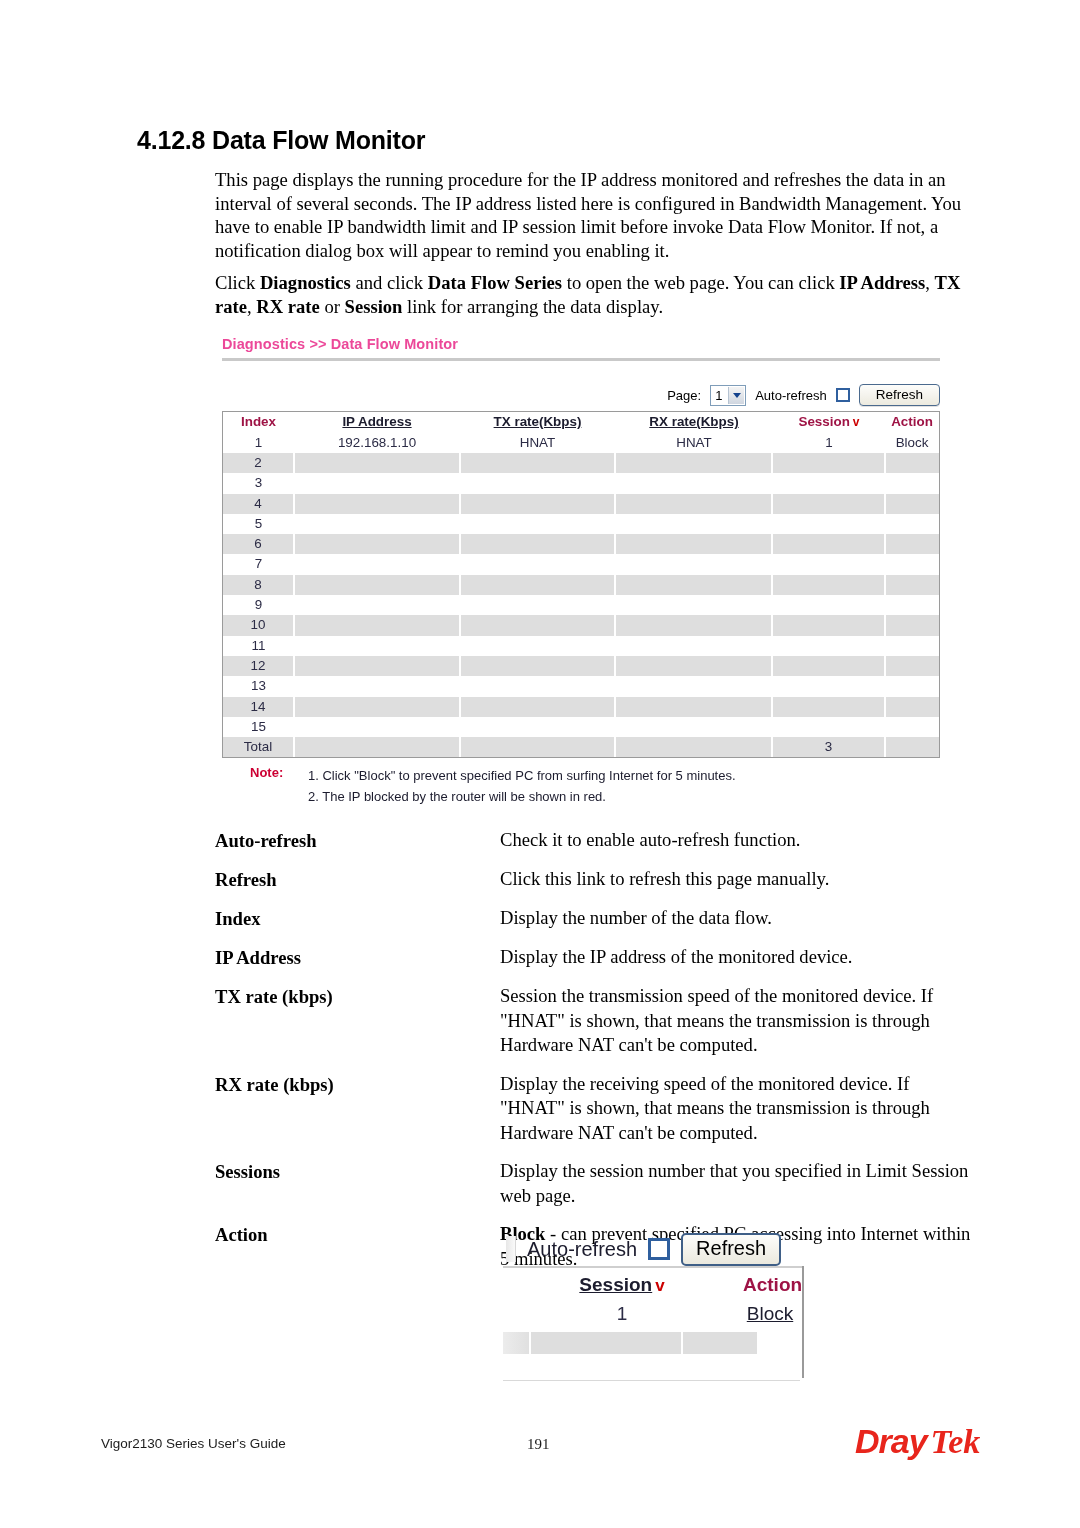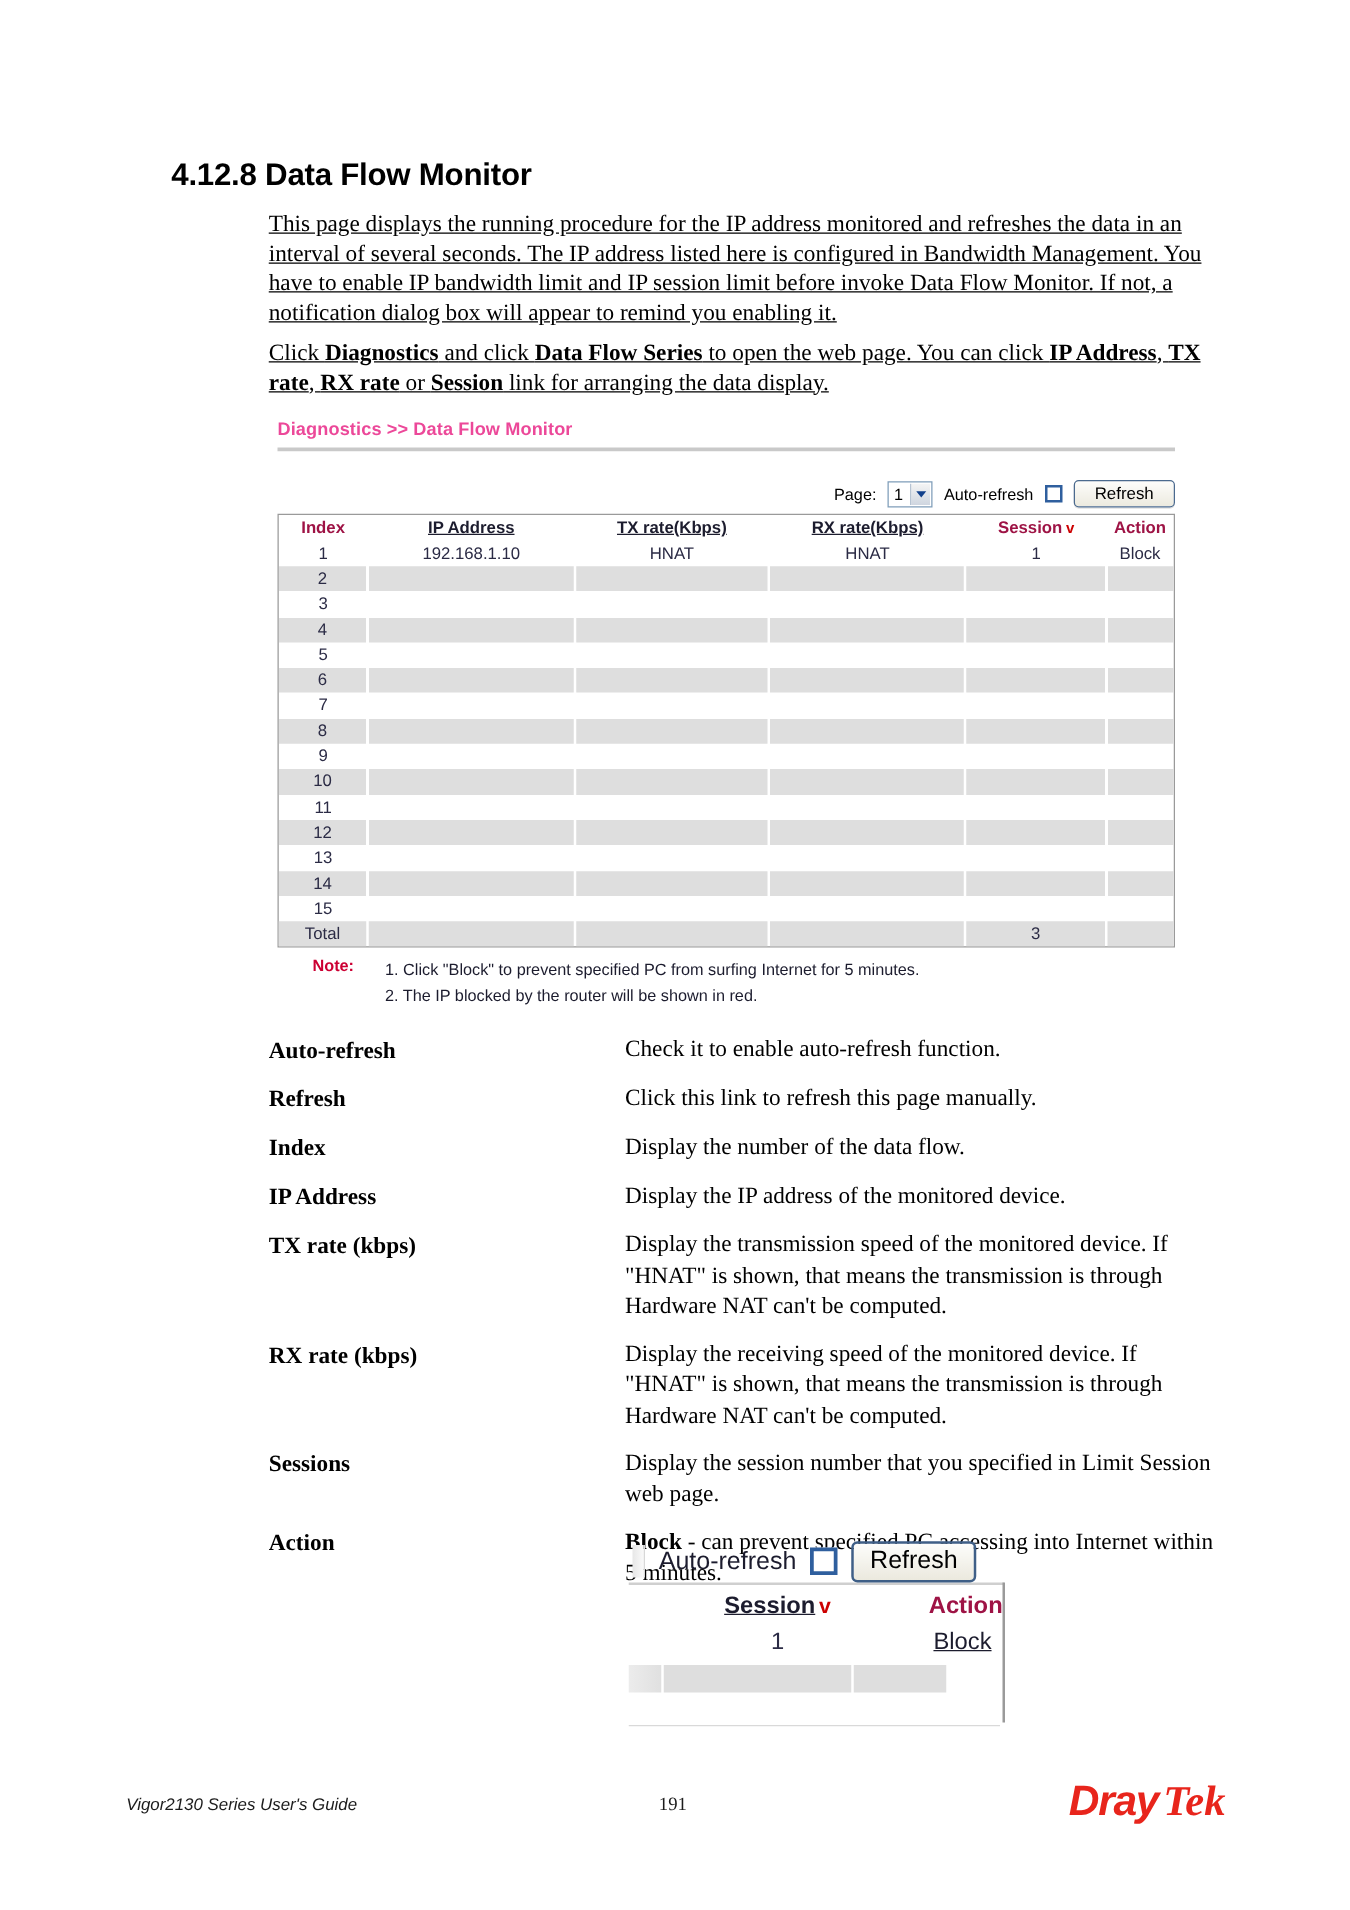--- a/index.html
+++ b/index.html
@@ -20,21 +20,20 @@
     font-weight:bold;font-size:25px;letter-spacing:-0.2px;
     color:#000;white-space:nowrap;
   }
 
   
   .para{
     position:absolute;left:215px;width:760px;
     font-family:"Liberation Serif", serif;
     font-size:18.6px;line-height:23.6px;color:#000;
     text-align:left;
-    text-decoration:underline;
   }
   .para b{font-weight:bold;}
   #para1{top:168px;}
   #para2{top:271px;}
 
   
   .shot{position:absolute;left:222px;top:336px;width:720px;}
   .shot-title{
     font-family:"Liberation Sans", sans-serif;
     font-weight:bold;font-size:14.5px;
@@ -179,21 +178,21 @@
   .ins-band .b2{width:150px;background:#dedede;margin-left:2px;}
   .ins-band .b3{width:74px;background:#dedede;margin-left:2px;}
   .ins-rule{height:1px;background:#d9d9d9;margin-top:26px;width:297px;}
   .ins-right{position:absolute;right:-1px;top:34px;width:2px;height:112px;background:#9a9a9a;}
 
   
   .footer{position:absolute;left:0;top:1430px;width:1080px;height:46px;}
   .f-left{
     position:absolute;left:101px;top:6px;
     font-family:"Liberation Sans", sans-serif;
-    font-style:italic;font-size:13.5px;color:#1c1c1c;
+    font-size:13.5px;color:#1c1c1c;
   }
   .f-page{
     position:absolute;left:527px;top:6px;
     font-family:"Liberation Serif", serif;font-size:15px;color:#1c1c1c;
   }
   .f-logo{
     position:absolute;left:855px;top:-8px;
     font-family:"Liberation Serif", serif;
     font-size:34px;color:#e8251c;white-space:nowrap;
   }
@@ -394,21 +393,21 @@
     <div class="def">
       <div class="def-term">Index</div>
       <div class="def-desc">Display the number of the data flow.</div>
     </div>
     <div class="def">
       <div class="def-term">IP Address</div>
       <div class="def-desc">Display the IP address of the monitored device.</div>
     </div>
     <div class="def">
       <div class="def-term">TX rate (kbps)</div>
-      <div class="def-desc">Display the transmission speed of the monitored device. If "HNAT" is shown, that means the transmission is through Hardware NAT can't be computed.</div>
+      <div class="def-desc">Session the transmission speed of the monitored device. If "HNAT" is shown, that means the transmission is through Hardware NAT can't be computed.</div>
     </div>
     <div class="def">
       <div class="def-term">RX rate (kbps)</div>
       <div class="def-desc">Display the receiving speed of the monitored device. If "HNAT" is shown, that means the transmission is through Hardware NAT can't be computed.</div>
     </div>
     <div class="def">
       <div class="def-term">Sessions</div>
       <div class="def-desc">Display the session number that you specified in Limit Session web page.</div>
     </div>
     <div class="def">

